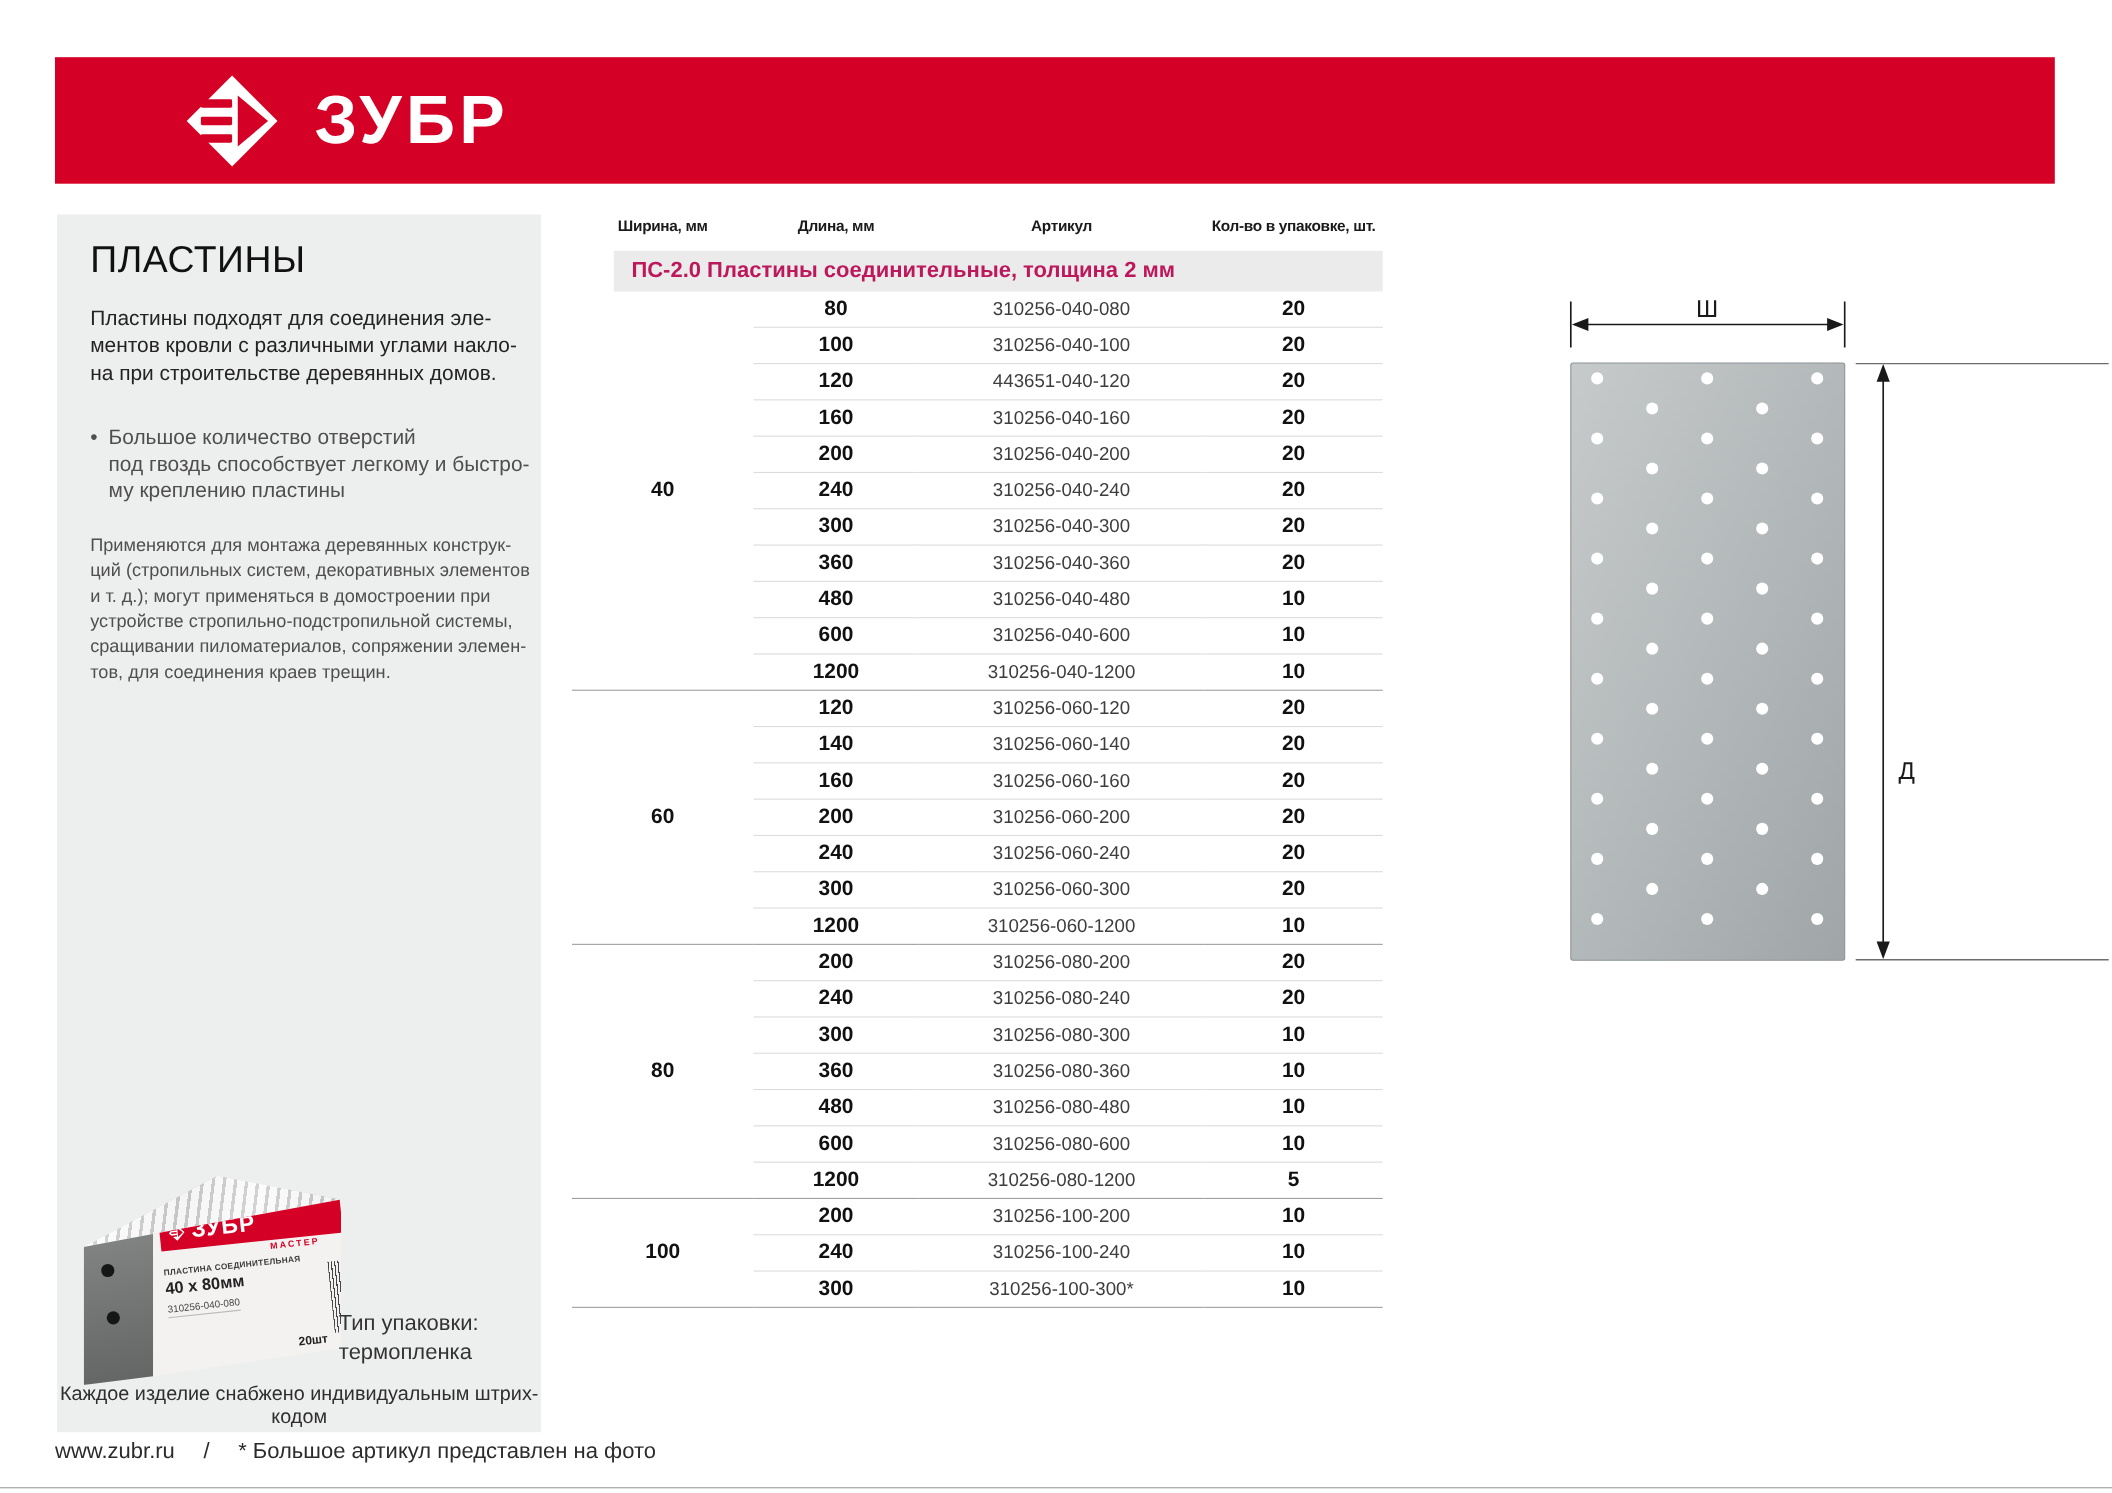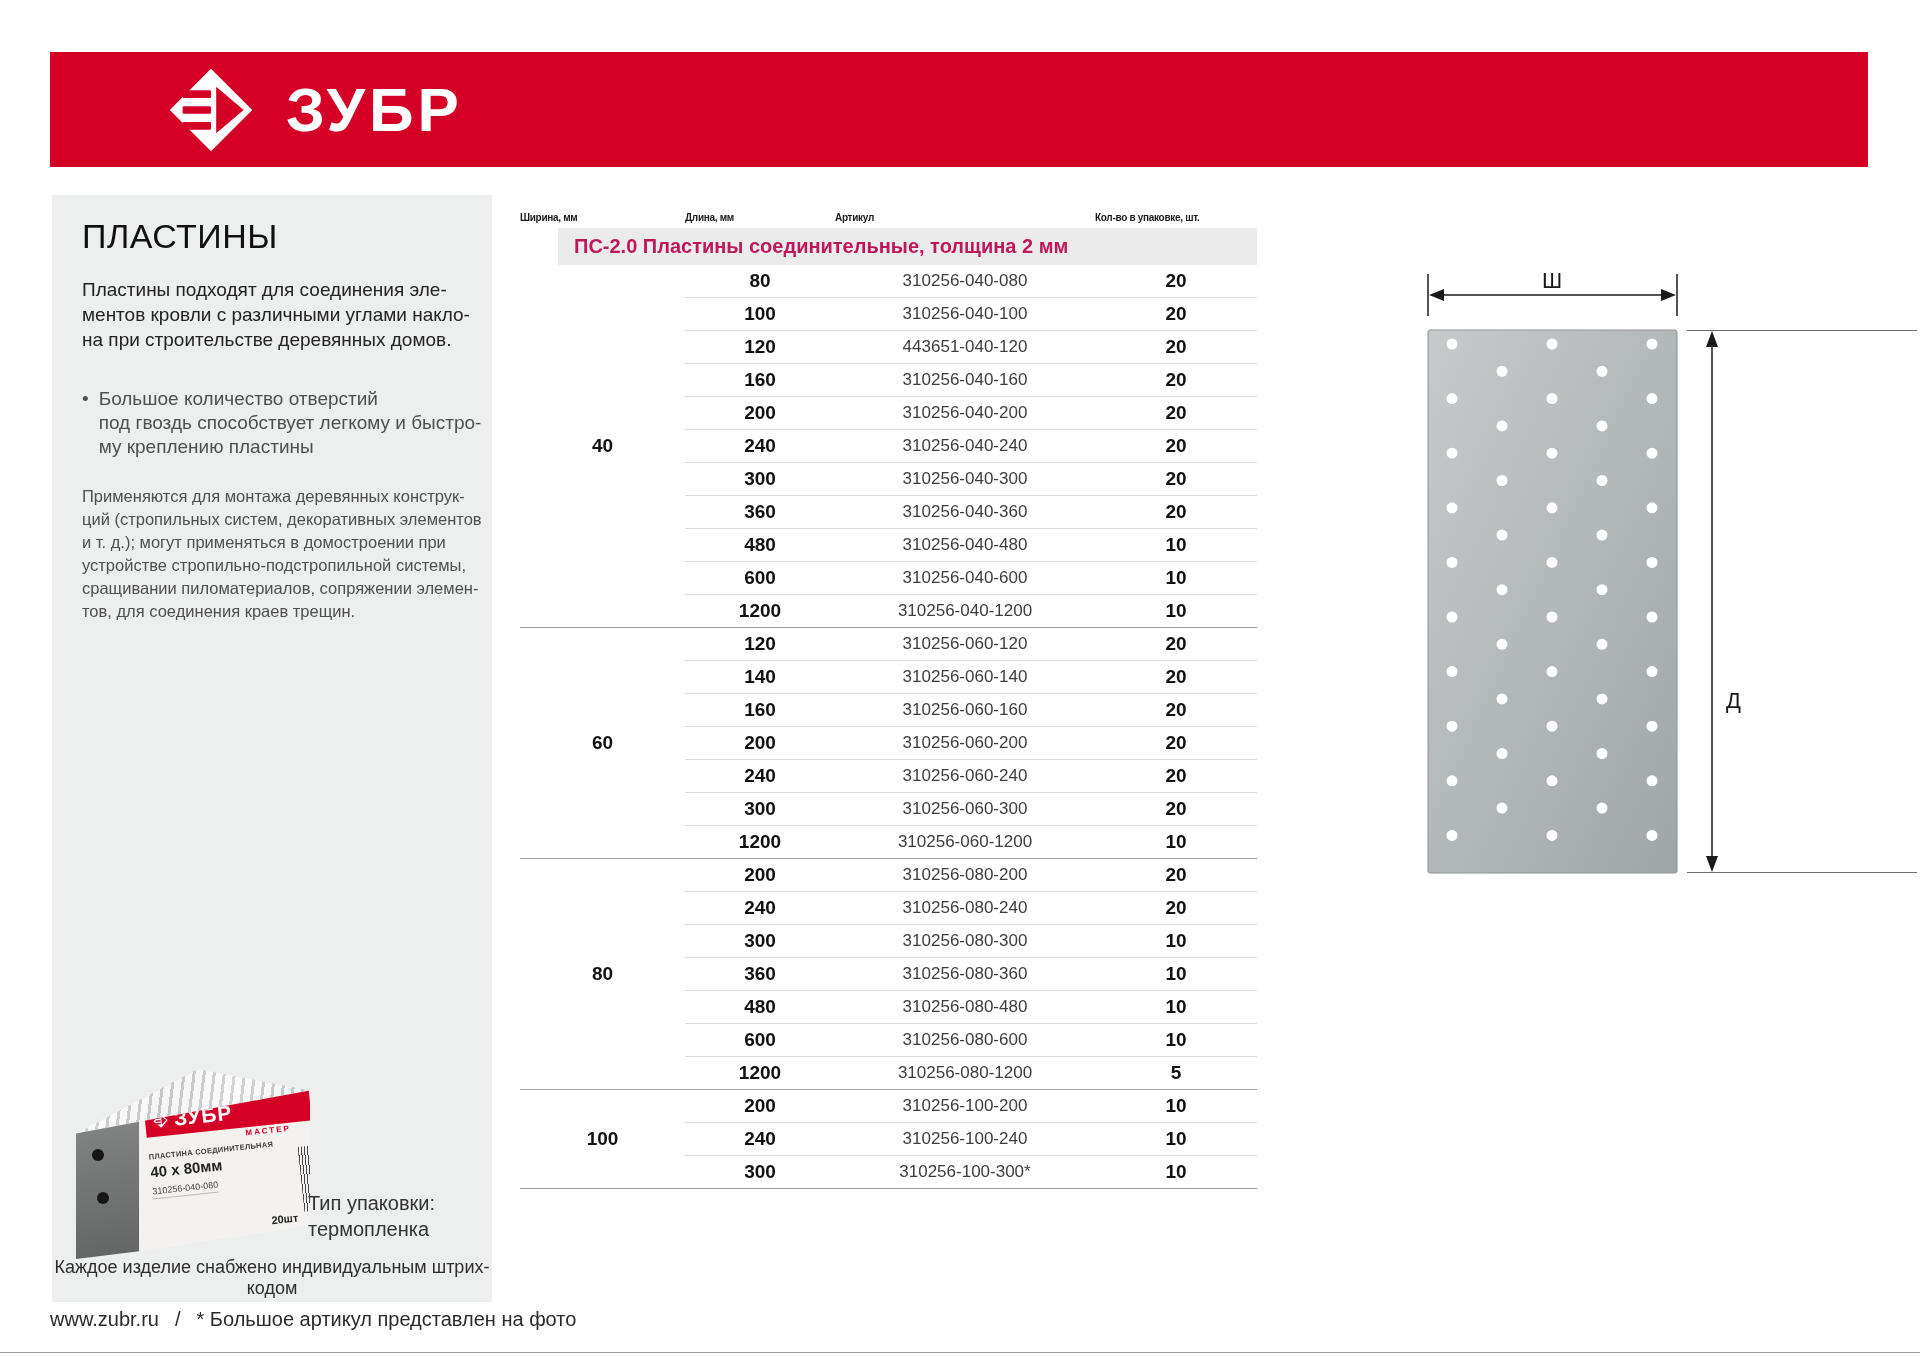--- a/index.html
+++ b/index.html
@@ -40,36 +40,36 @@
   .pkg-prod{font-size:7.5px;font-weight:bold;color:#3a3a3a;margin-top:5px;letter-spacing:.3px;}
   .pkg-size{font-size:15px;font-weight:bold;color:#222;margin-top:2px;}
   .pkg-art{font-size:9px;color:#444;margin-top:2px;border-bottom:1px solid #bbb;display:inline-block;padding-bottom:2px;}
   .pkg-qty{position:absolute;right:24px;bottom:8px;font-size:11px;font-weight:bold;color:#222;}
   .pkg-barcode{position:absolute;right:2px;top:46%;width:15px;height:42%;
     background:repeating-linear-gradient(to right,#1a1a1a 0 1px,transparent 1px 3px);opacity:.8;}
 
   
   .tablewrap{position:absolute;left:520px;top:195px;width:737px;}
   .thead{display:flex;height:33px;align-items:flex-end;}
-  .thead>div{font-size:10px;font-weight:bold;color:#1a1a1a;text-align:left;letter-spacing:-.3px;padding-bottom:5px;}
+  .thead>div{font-size:14px;font-weight:bold;color:#1a1a1a;text-align:center;letter-spacing:-.3px;padding-bottom:15px;}
   .th-w{width:165px;}.th-l{width:150px;}.th-a{width:260px;}.th-q{width:162px;}
   .band{height:37px;line-height:37px;background:#ebebeb;font-size:20px;font-weight:bold;color:#be185d;padding-left:16px;margin-left:38px;}
   table.spec{border-collapse:collapse;width:737px;table-layout:fixed;border-bottom:1px solid #9e9e9e;}
   table.spec td{height:32px;line-height:32px;text-align:center;padding:0;vertical-align:middle;}
   td.cw,td.cl,td.cq{font-weight:bold;font-size:19px;color:#111;}
   td.ca{font-size:17px;color:#3d3d3d;}
   tr.isep td{border-top:1px solid #dcdcdc;}
   tr.gsep td{border-top:1px solid #9e9e9e;}
 
   
   .drawing{position:absolute;left:1420px;top:258px;width:500px;height:650px;}
   .drawing text{font-family:"Liberation Sans",sans-serif;font-size:22px;fill:#1a1a1a;}
 
   
-  .footer{position:absolute;left:50px;top:1308px;display:flex;gap:16px;align-items:baseline;font-size:20px;color:#2b2b2b;}
+  .footer{position:absolute;left:50px;top:1308px;display:flex;gap:26px;align-items:baseline;font-size:20px;color:#2b2b2b;}
   .footer .site{color:#2b2b2b;text-decoration:none;}
   .bottom-rule{position:absolute;left:0;right:0;top:1352px;height:1px;background:#9c9c9c;}
 </style>
 </head>
 <body>
 
 <div class="banner">
   <div class="logo">
     <svg width="86" height="86" viewBox="0 0 100 100">
       <polygon points="50,2 98,50 50,98 2,50" fill="#ffffff"></polygon>

